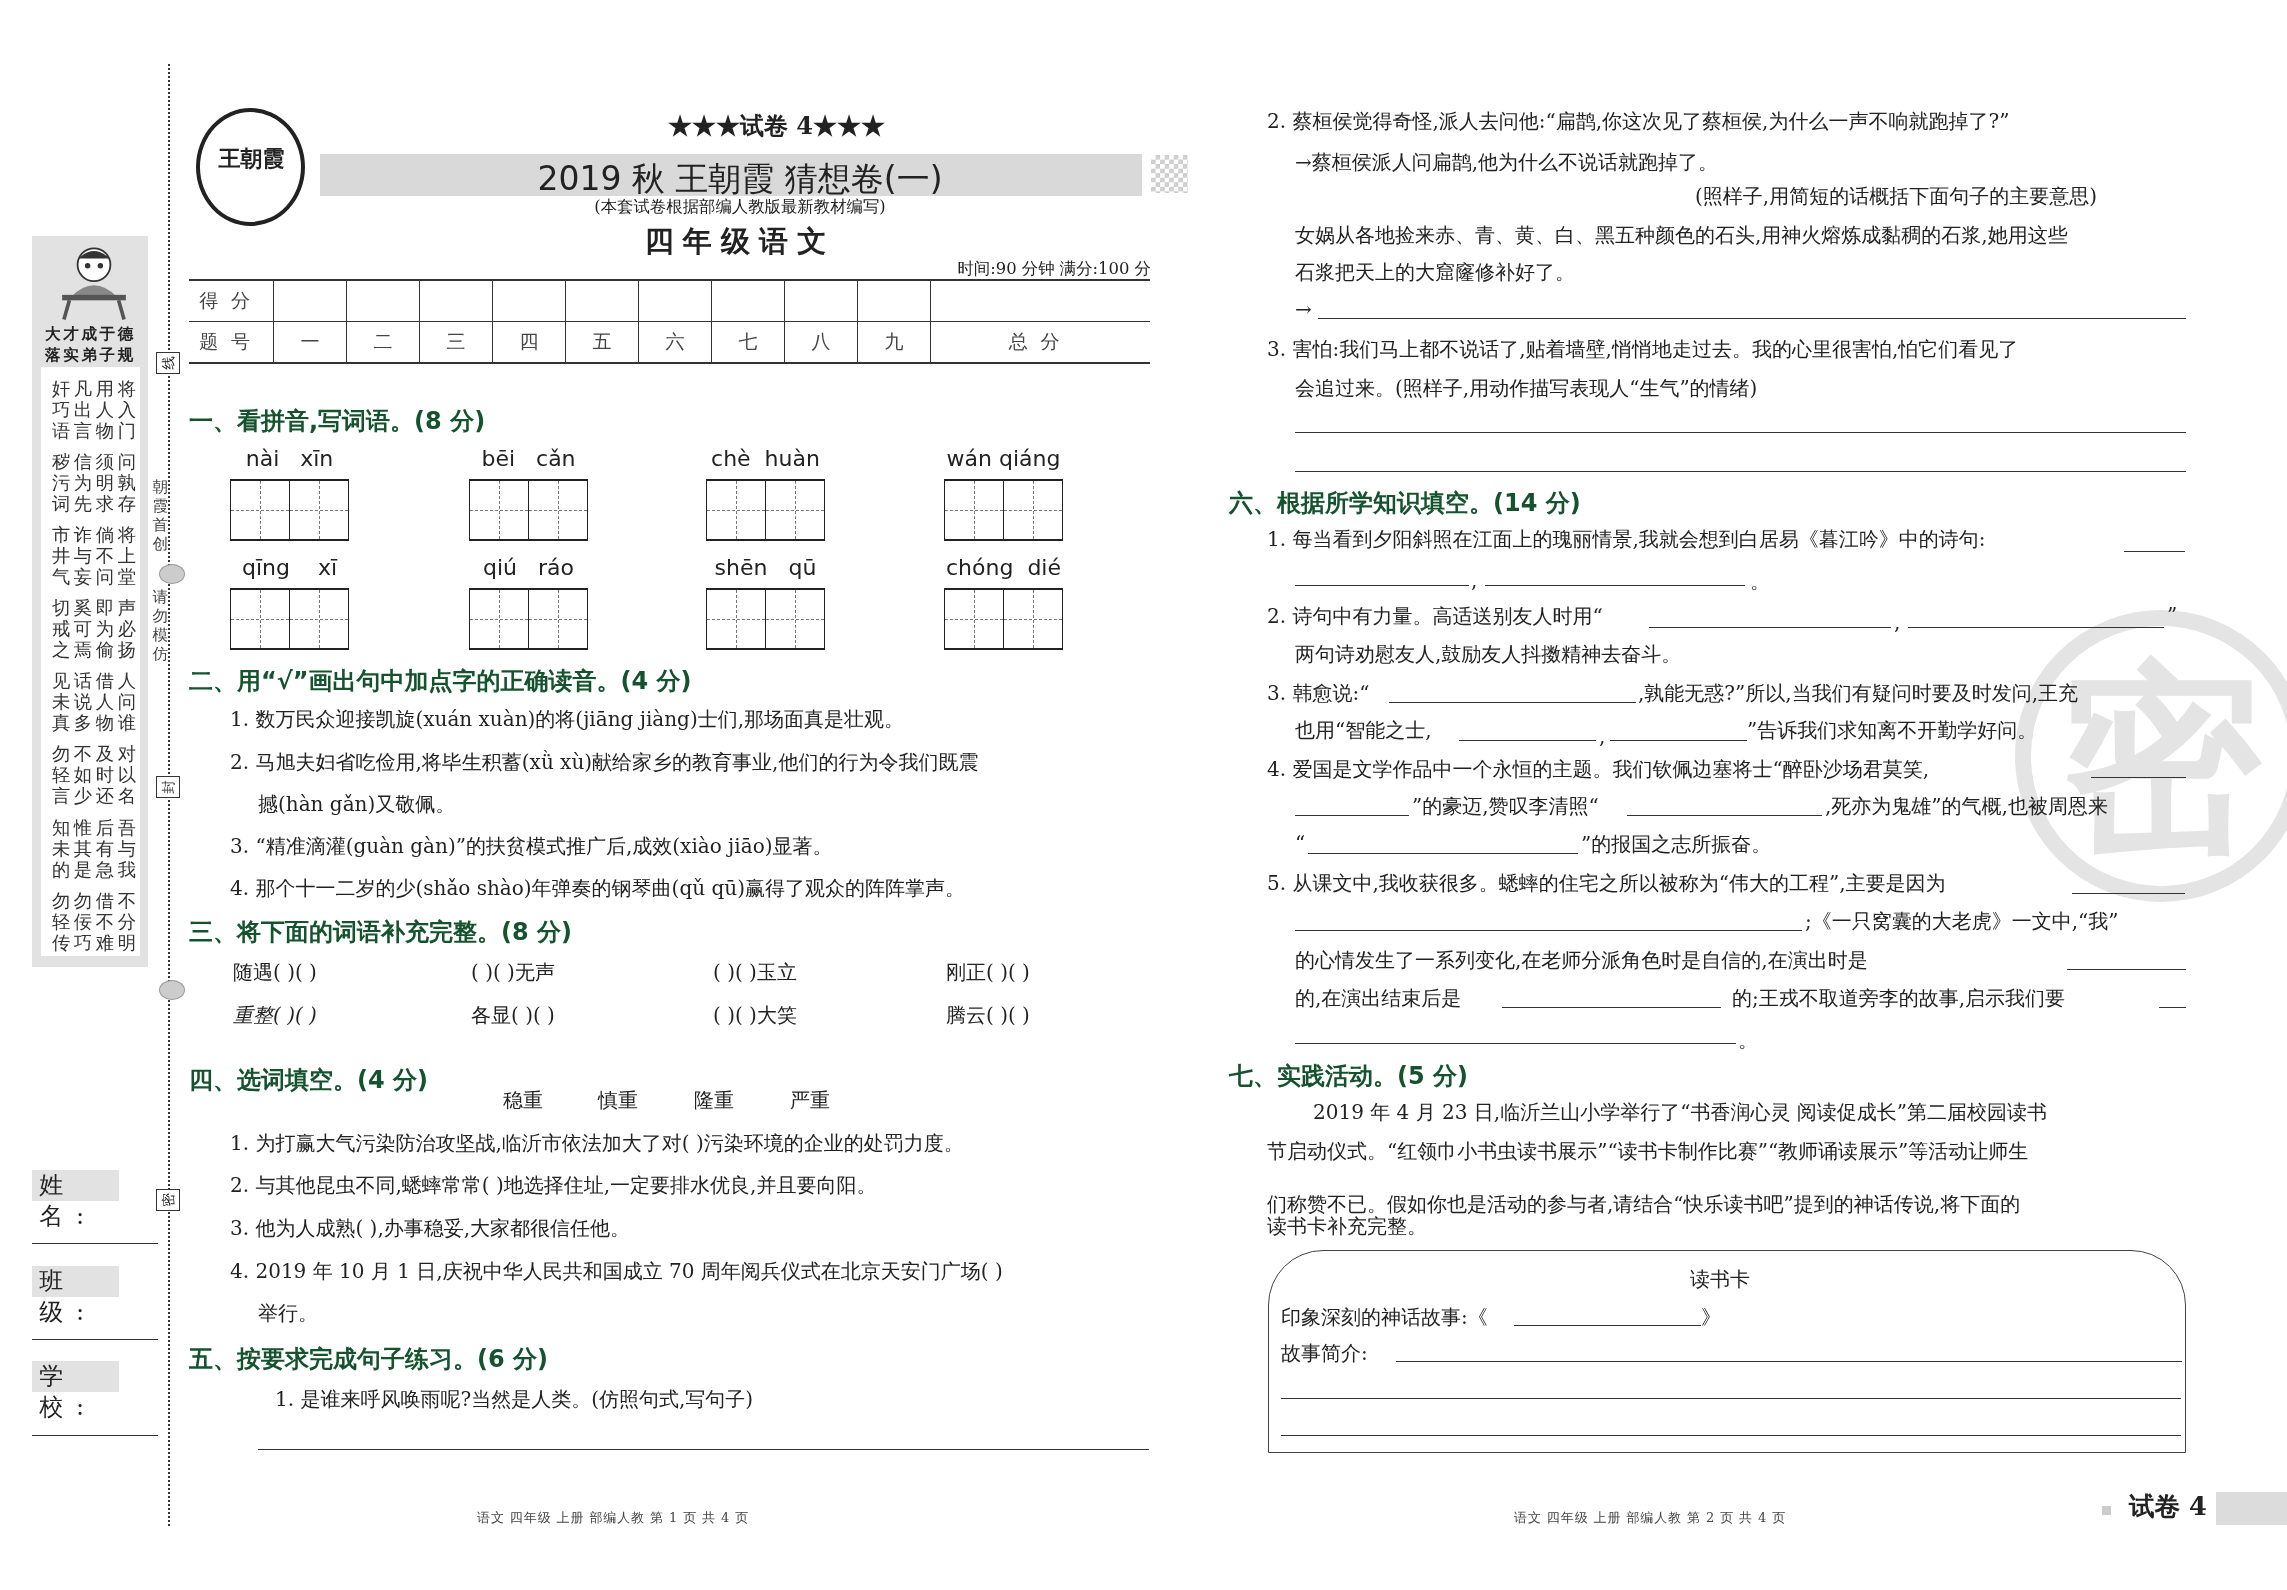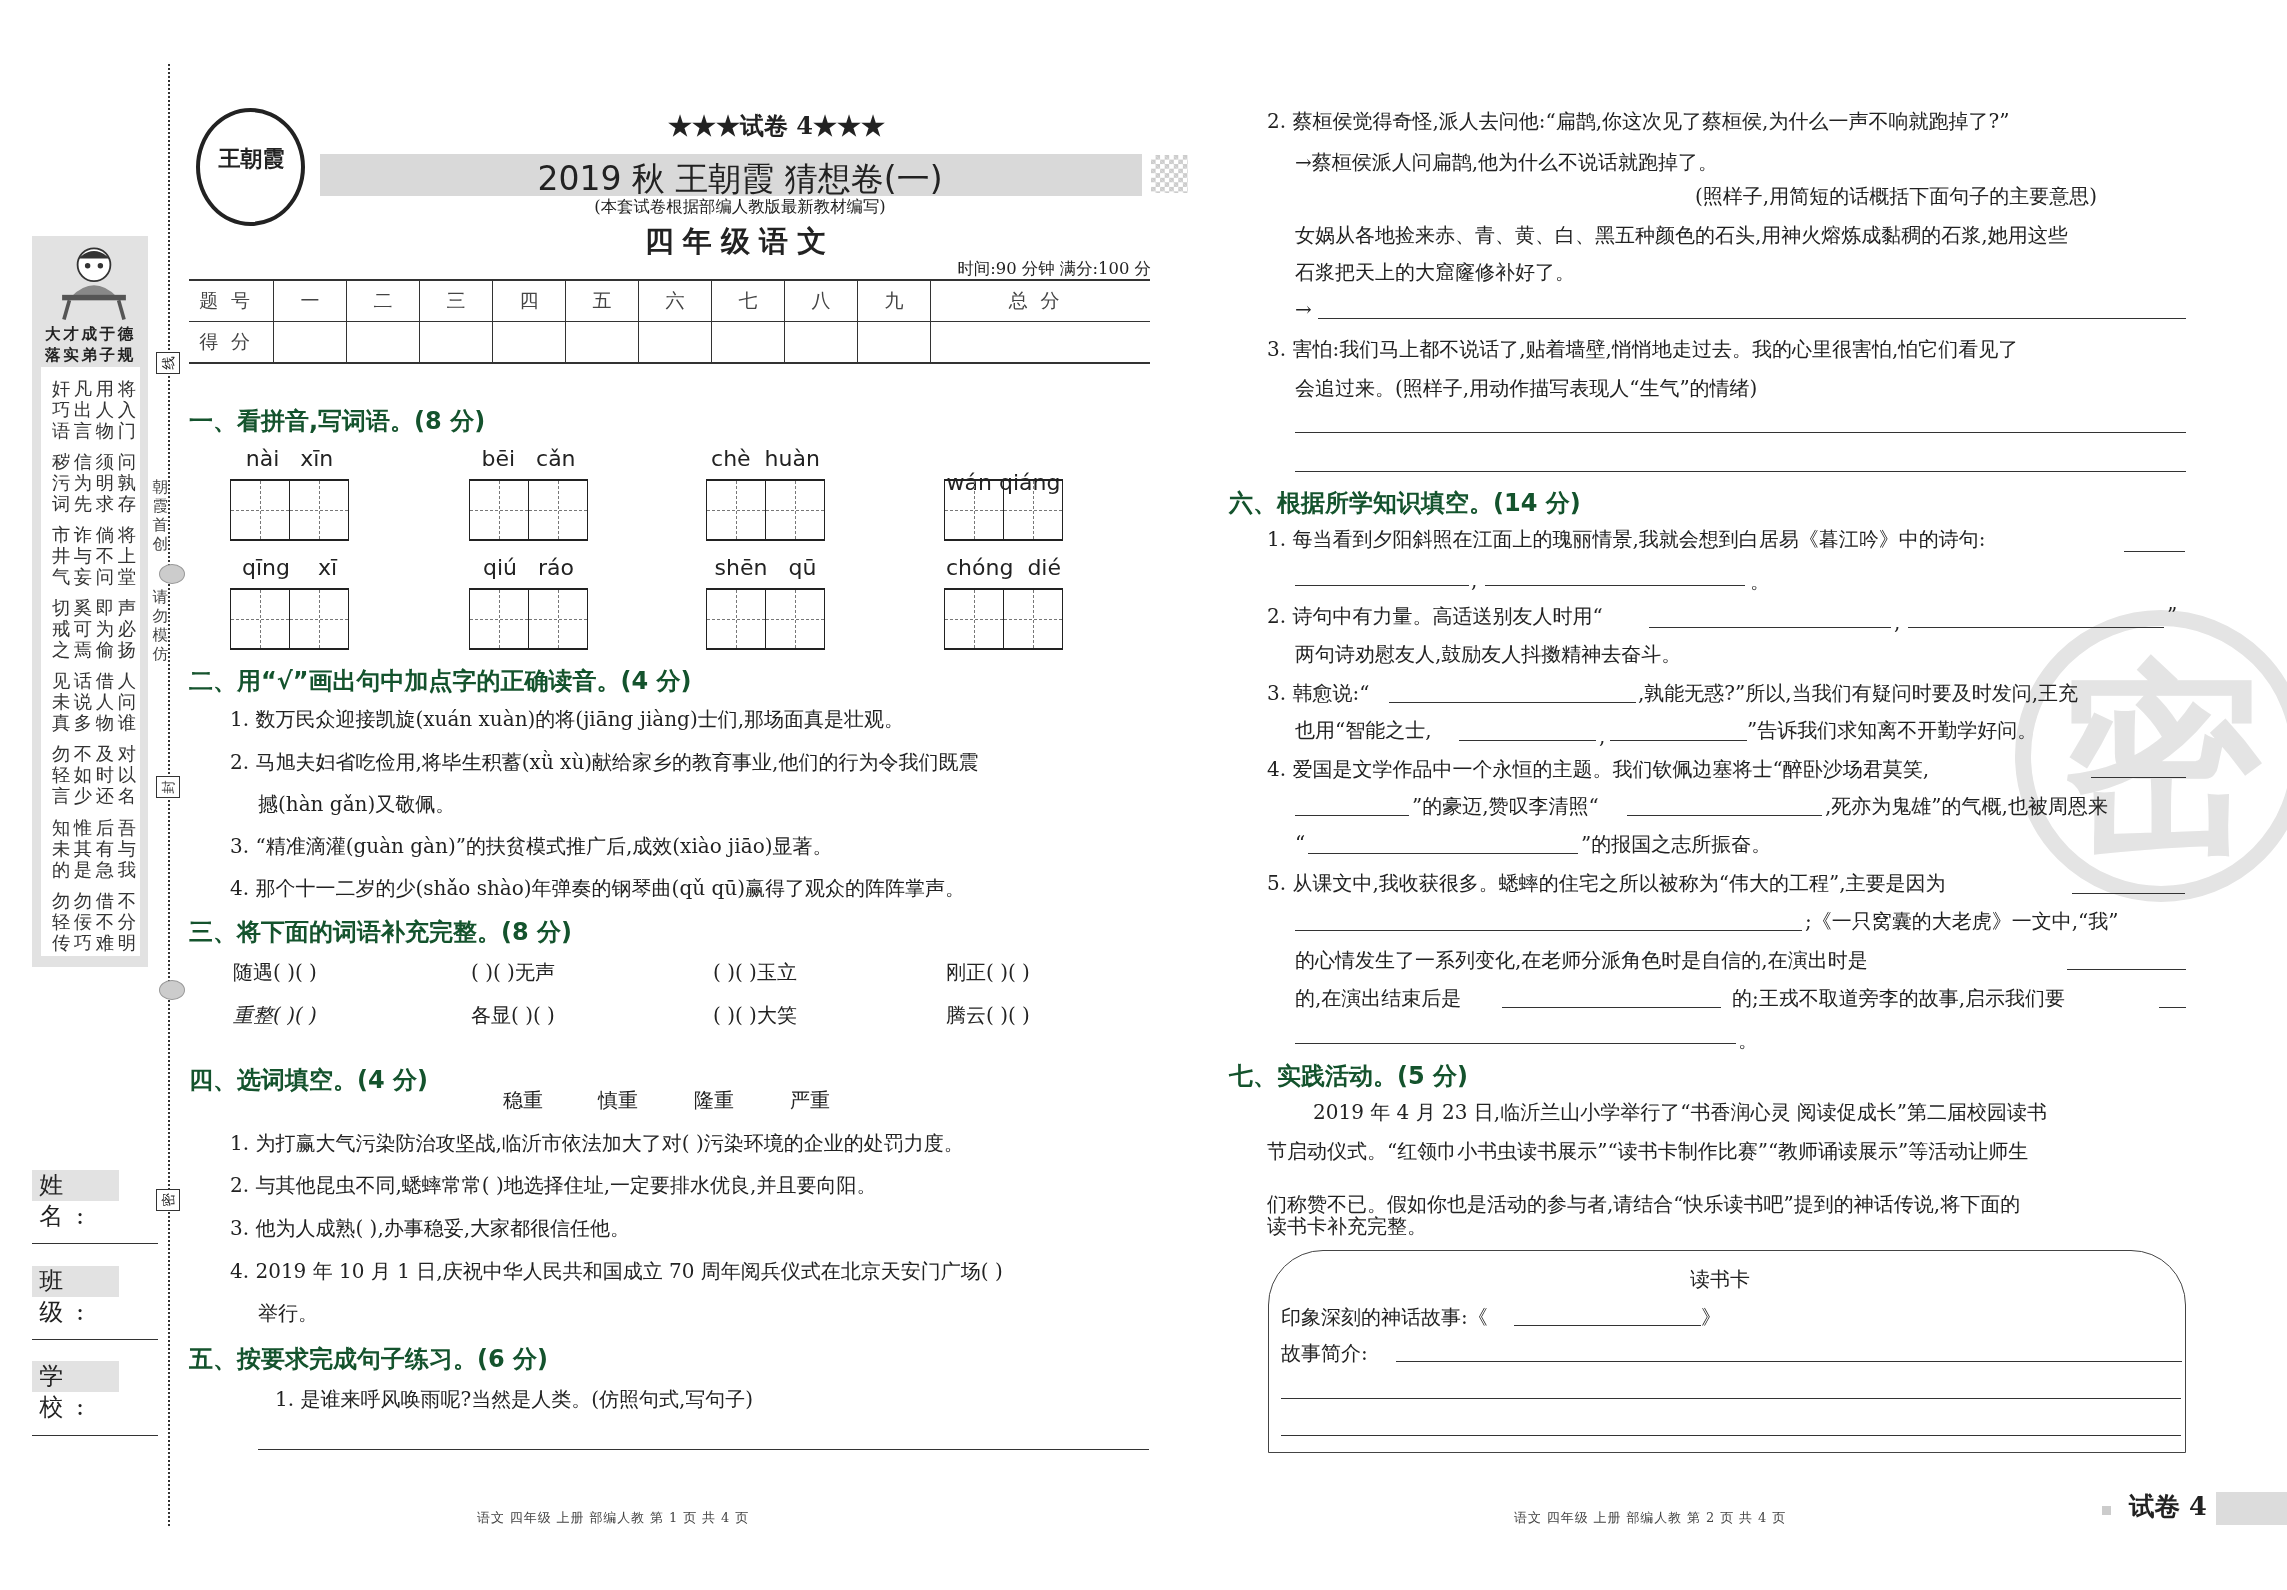--- a/index.html
+++ b/index.html
@@ -134,66 +134,66 @@
 <div class="abs logo-text">王朝霞</div>
 <div class="abs series">★★★试卷 4★★★</div>
 <div class="abs main-title">2019 秋 王朝霞 猜想卷(一)</div>
 <div class="abs subtitle">(本套试卷根据部编人教版最新教材编写)</div>
 <div class="abs grade-title">四年级语文</div>
 <div class="abs time-info">时间:90 分钟  满分:100 分</div>
 
 <table class="score">
   <tbody>
       <tr>
+    <td>得分</td>
+    <td></td>
+    <td></td>
+    <td></td>
+    <td></td>
+    <td></td>
+    <td></td>
+    <td></td>
+    <td></td>
+    <td></td>
+    <td></td>
+  </tr>
+  <tr>
     <td>题号</td>
     <td>一</td>
     <td>二</td>
     <td>三</td>
     <td>四</td>
     <td>五</td>
     <td>六</td>
     <td>七</td>
     <td>八</td>
     <td>九</td>
     <td>总分</td>
   </tr>
-  <tr>
-    <td>得分</td>
-    <td></td>
-    <td></td>
-    <td></td>
-    <td></td>
-    <td></td>
-    <td></td>
-    <td></td>
-    <td></td>
-    <td></td>
-    <td></td>
-  </tr>
 </tbody>
   </table>
 
 <div class="abs sec" style="left:189px; top:405px;">一、看拼音,写词语。(8 分)</div>
 <div id="sec1">
     <div class="abs pinyin" style="left: 230px; top: 446px;">nài   xīn</div>
     <div class="abs tianzi" style="left: 230px; top: 479px;">
       <div class="cell"></div>
       <div class="cell"></div>
     </div>
     <div class="abs pinyin" style="left: 469px; top: 446px;">bēi   cǎn</div>
     <div class="abs tianzi" style="left: 469px; top: 479px;">
       <div class="cell"></div>
       <div class="cell"></div>
     </div>
     <div class="abs pinyin" style="left: 706px; top: 446px;">chè  huàn</div>
     <div class="abs tianzi" style="left: 706px; top: 479px;">
       <div class="cell"></div>
       <div class="cell"></div>
     </div>
-    <div class="abs pinyin" style="left: 944px; top: 470px;">wán qiáng</div>
+    <div class="abs pinyin" style="left: 944px; top: 446px;">wán qiáng</div>
     <div class="abs tianzi" style="left: 944px; top: 479px;">
       <div class="cell"></div>
       <div class="cell"></div>
     </div>
     <div class="abs pinyin" style="left: 230px; top: 555px;">qīng    xī</div>
     <div class="abs tianzi" style="left: 230px; top: 588px;">
       <div class="cell"></div>
       <div class="cell"></div>
     </div>
     <div class="abs pinyin" style="left: 469px; top: 555px;">qiú   ráo</div>

